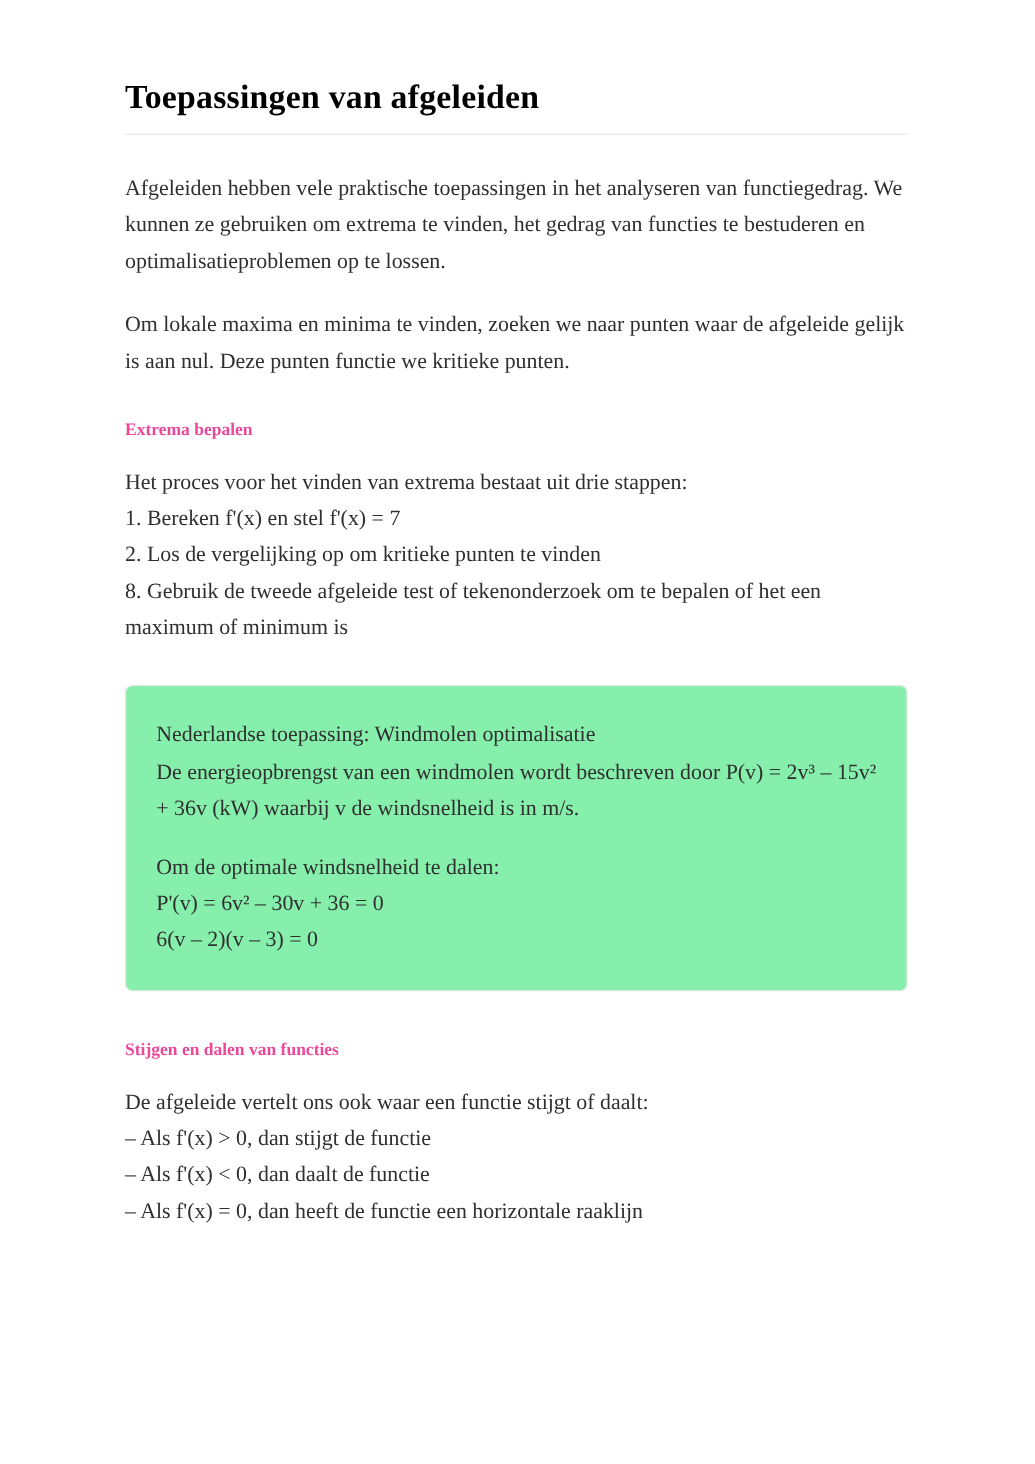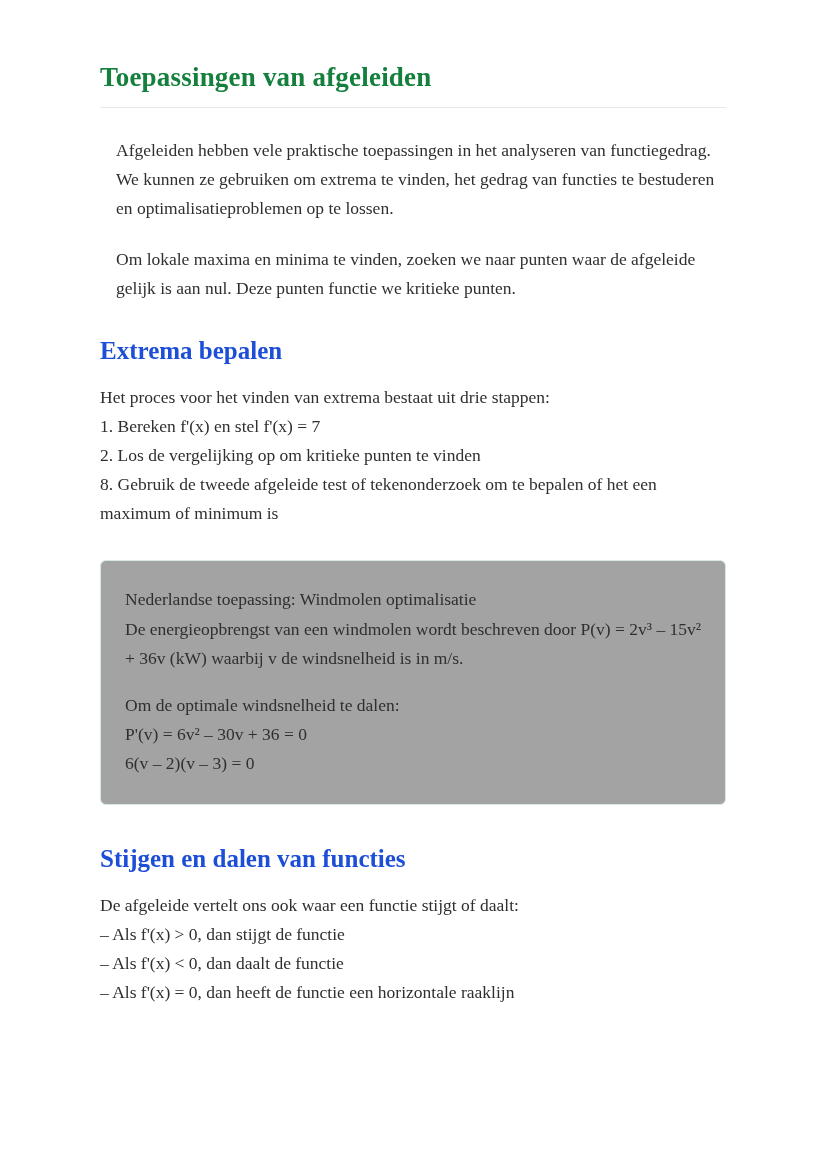--- a/index.html
+++ b/index.html
@@ -16,50 +16,50 @@
   }
   .page {
     padding: 62px 102px 80px 100px;
     box-sizing: border-box;
     width: 828px;
   }
   h1.doc-title {
     margin: 0 0 14px 0;
     font-size: 27px;
     font-weight: 700;
-    color: #15803d;
+    color: #000000;
     letter-spacing: 0.2px;
   }
   .title-divider {
     border: none;
     border-top: 1px solid #e8e8e8;
     margin: 0 0 28px 0;
     height: 0;
   }
   p.body-para {
     font-size: 17.5px;
     line-height: 1.66;
-    margin: 0 0 22px 16px;
+    margin: 0 0 22px 0;
   }
   h2.section-heading {
-    font-size: 25px;
+    font-size: 14px;
     font-weight: 700;
-    color: #1d4ed8;
+    color: #ec4899;
     margin: 34px 0 18px 0;
   }
   .line-block {
     font-size: 17.5px;
     line-height: 1.66;
     margin: 0 0 22px 0;
   }
   .line-block .line {
     
   }
   .callout {
-    background: #a3a3a3;
+    background: #86efac;
     border: 1px solid #d6e9de;
     border-radius: 6px;
     padding: 24px 24px 26px 24px;
     margin: 32px 0 40px 0;
   }
   .callout .line {
     font-size: 17.5px;
     line-height: 1.66;
   }
   .callout .para-gap {

